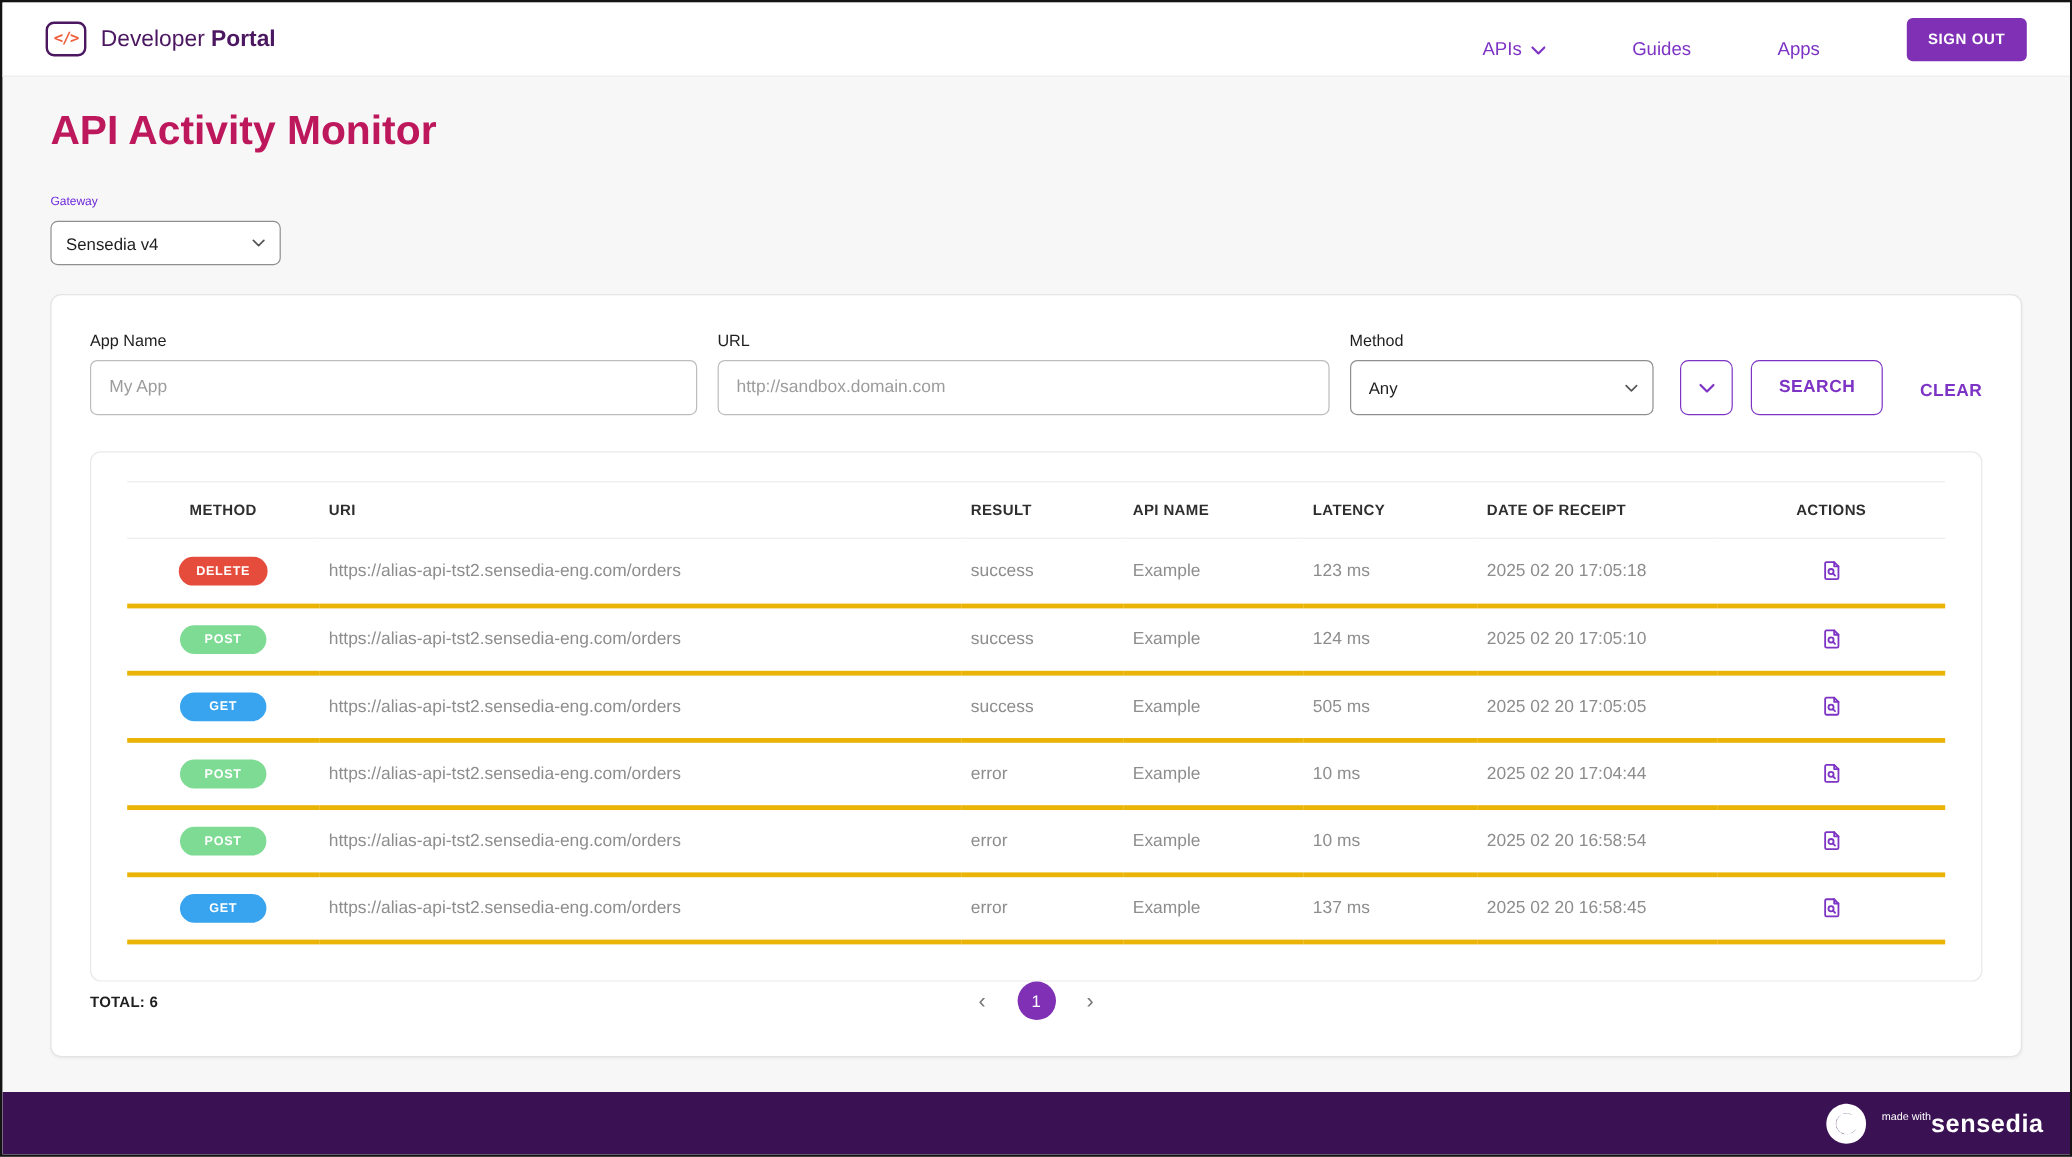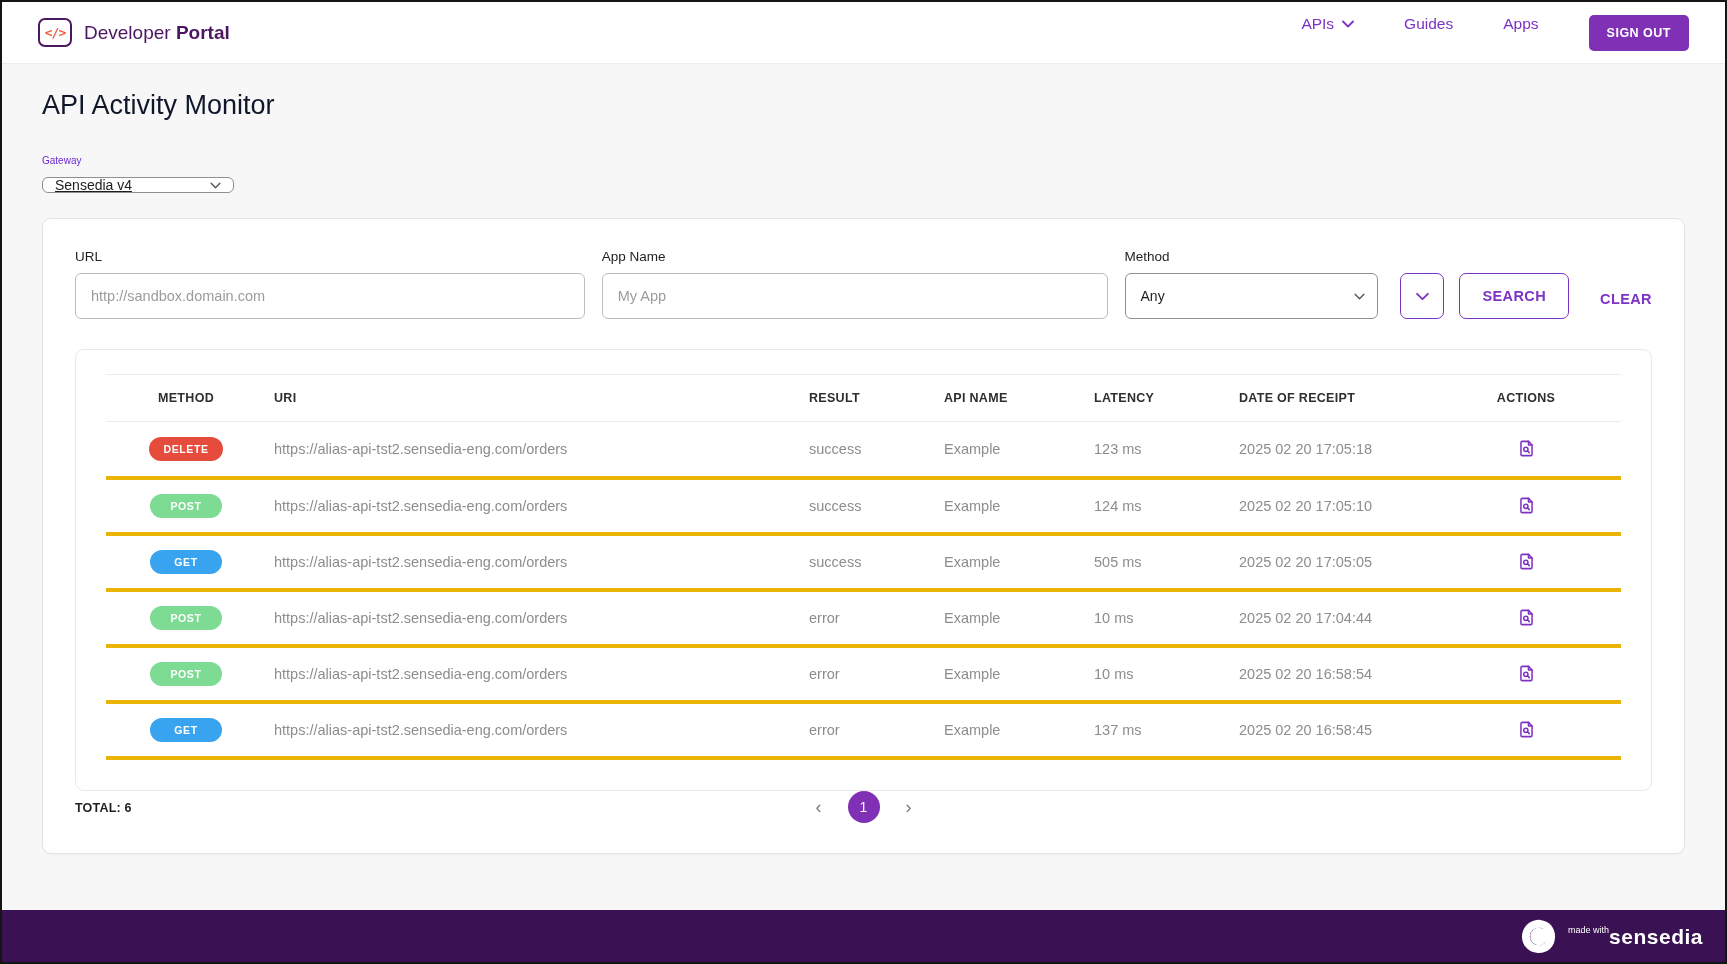--- a/index.html
+++ b/index.html
@@ -26,42 +26,42 @@
   }
   .brand{display:flex;align-items:center;gap:12px;}
   .brand-logo{
     width:34px;height:29px;border:2px solid var(--brand-dark);border-radius:7px;
     display:flex;align-items:center;justify-content:center;
     color:var(--logo-orange);font-family:"DejaVu Sans Mono",monospace;
     font-weight:bold;font-size:13px;letter-spacing:-1px;
   }
   .brand-name{font-size:19px;color:var(--brand-dark);text-align:right;}
   .brand-name b{font-weight:bold;}
-  .topnav{display:flex;align-items:flex-start;gap:50px;}
+  .topnav{display:flex;align-items:flex-end;gap:72px;}
   .nav-link{
     color:var(--accent);font-size:15.5px;text-decoration:none;cursor:pointer;
     display:flex;align-items:center;gap:8px;
   }
   .chev{display:inline-flex;color:inherit;}
   .signout-btn{
     background:var(--accent-fill);color:#fff;border:none;border-radius:5px;
     font-size:12.5px;font-weight:bold;letter-spacing:.5px;
     padding:11px 18px;cursor:pointer;font-family:inherit;
   }
   
   .main{flex:1 1 auto;padding:0 40px;}
-  .page-title{font-size:27px;font-weight:400;color:#0f172a;margin:26px 0 34px;}
+  .page-title{font-size:34px;font-weight:700;color:#be185d;margin:26px 0 34px;}
   .gateway-label{font-size:10px;color:#6d28d9;margin-bottom:10px;margin-top:24px;}
   .select-shell{position:relative;display:inline-flex;align-items:center;}
   .select-box{
     background:#fff;border:1px solid #8f8f8f;border-radius:6px;
     font-size:14px;color:#1e1e1e;display:flex;align-items:center;
     cursor:pointer;
   }
-  .gateway-select{width:192px;height:16px;padding:0 12px;text-decoration:underline;}
+  .gateway-select{width:192px;height:37px;padding:0 12px;}
   .select-chev{position:absolute;right:13px;color:#555;pointer-events:none;display:flex;}
   
   .card{
     background:#fff;border:1px solid var(--card-border);border-radius:9px;
     box-shadow:0 1px 2px rgba(0,0,0,.04);
     margin-top:24px;padding:30px 32px 26px;
   }
   .filter-row{display:flex;align-items:flex-end;}
   .field{display:flex;flex-direction:column;}
   .field-label{font-size:13.5px;color:#1f1f1f;margin-bottom:9px;}
@@ -184,27 +184,27 @@
     <span class="select-chev">
       <svg width="11" height="7" viewBox="0 0 12 8">
           <path d="M1 1.5 L6 6.5 L11 1.5" fill="none" stroke="currentColor" stroke-width="1.6" stroke-linecap="round" stroke-linejoin="round"></path>
         </svg>
     </span>
   </div>
 
   
   <section class="card">
     <div class="filter-row">
+      <div class="field f-app">
+        <label class="field-label">App Name</label>
+        <input class="text-input" type="text" placeholder="My App" style="">
+      </div>
       <div class="field f-url">
         <label class="field-label">URL</label>
         <input class="text-input" type="text" placeholder="http://sandbox.domain.com" style="">
-      </div>
-      <div class="field f-app">
-        <label class="field-label">App Name</label>
-        <input class="text-input" type="text" placeholder="My App" style="">
       </div>
       <div class="field f-method">
         <label class="field-label">Method</label>
         <div class="select-shell" style="width:100%;">
           <div class="select-box method-select">Any</div>
           <span class="select-chev">
             <svg width="11" height="7" viewBox="0 0 12 8">
                 <path d="M1 1.5 L6 6.5 L11 1.5" fill="none" stroke="currentColor" stroke-width="1.6" stroke-linecap="round" stroke-linejoin="round"></path>
               </svg>
           </span>

